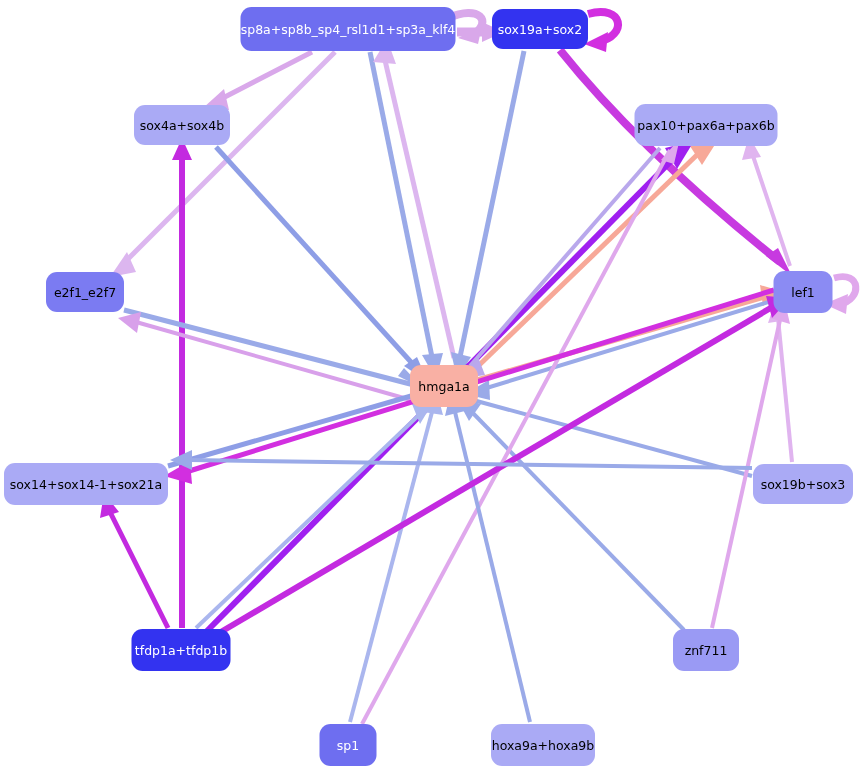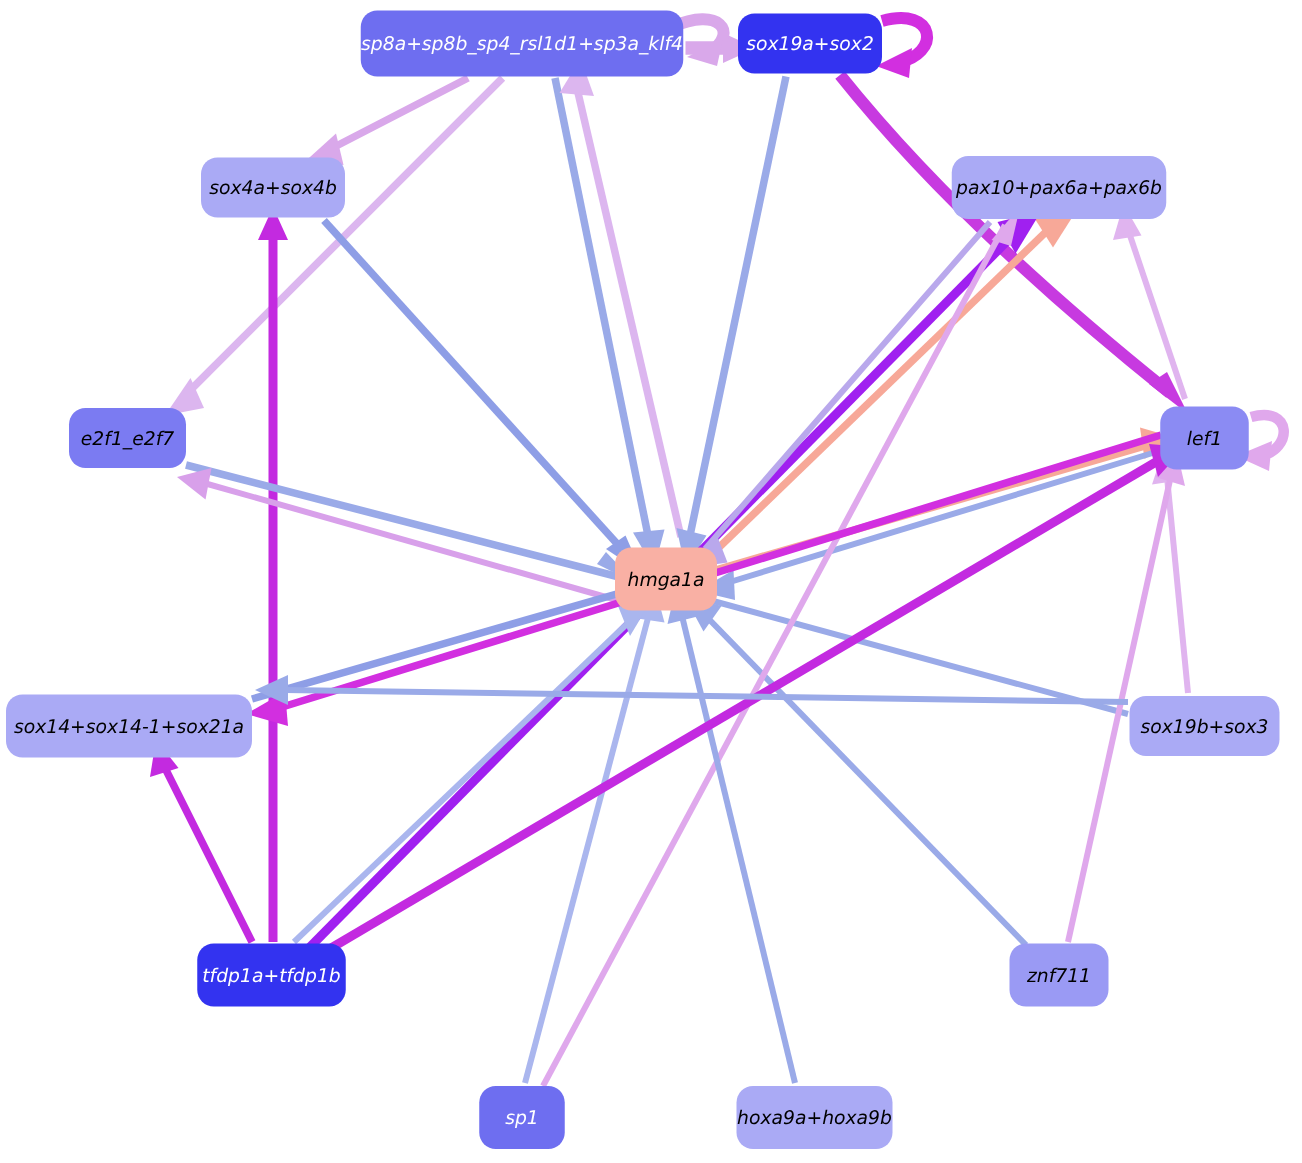--- a/index.html
+++ b/index.html
@@ -12,21 +12,20 @@
     width: 868px;
     height: 775px;
     font-family: "DejaVu Sans", "Liberation Sans", sans-serif;
     overflow: hidden;
   }
   #graph-root {
     position: relative;
     width: 868px;
     height: 745px;
     background: #14b8a6;
-    font-style: italic;
   }
   svg#network-svg {
     display: block;
     width: 868px;
     height: 775px;
   }
   .node-rect {
     stroke: none;
   }
   .node-label {

